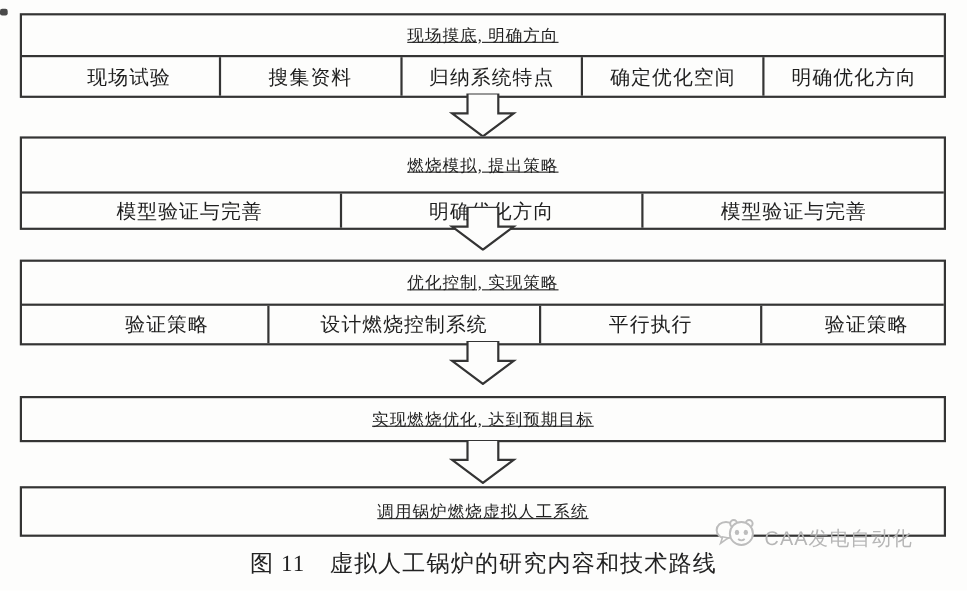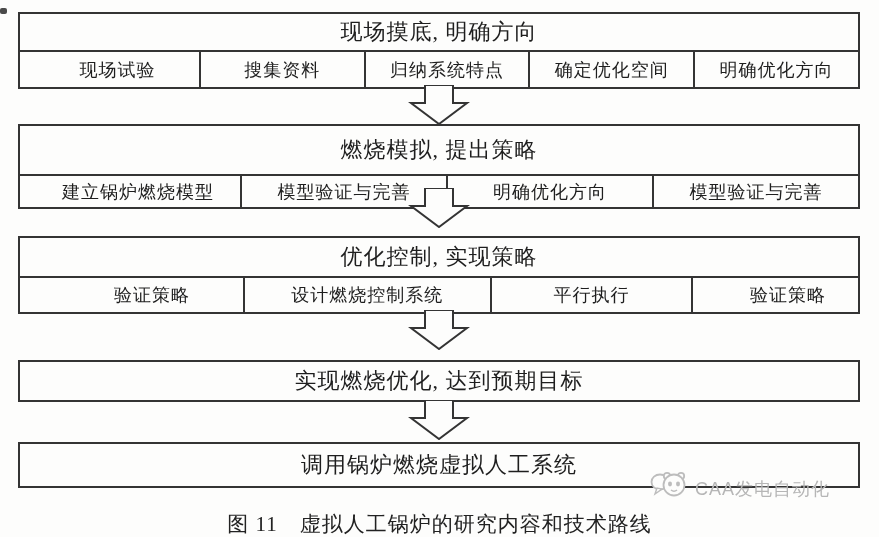--- a/index.html
+++ b/index.html
@@ -12,22 +12,23 @@
     overflow:hidden;
   }
   .stage{
     position:absolute;left:18px;width:842px;
     box-sizing:border-box;
     border:2px solid #343434;
     background:#fdfdfc;
   }
   .stage-title{
     display:flex;align-items:center;justify-content:center;
-    font-size:22px;letter-spacing:1px;
+    font-size:15px;letter-spacing:1px;
     box-sizing:border-box;
+    text-decoration:underline;
   }
   .cells{
     display:flex;box-sizing:border-box;
     border-top:2px solid #343434;
   }
   .cell{
     flex:1 1 0;
     display:flex;align-items:center;justify-content:center;
     font-size:18px;letter-spacing:1px;
     box-sizing:border-box;
@@ -42,21 +43,21 @@
   .stage-3 .cell:nth-child(2){flex:0 0 29.5%;}
   .stage-3 .cell:nth-child(3){flex:0 0 24.0%;}
   .stage-3 .cell:nth-child(4){flex:0 0 22.9%;}
   .stage-4{top:360px;} .stage-4 .stage-title{height:38px;}
   .stage-5{top:442px;} .stage-5 .stage-title{height:42px;}
   .arrow{position:absolute;left:407px;width:64px;height:40px;}
   .arrow-1{top:85px;} .arrow-2{top:188px;} .arrow-3{top:310px;} .arrow-4{top:400px;}
   .caption{
     position:absolute;left:0;top:498px;width:879px;
     text-align:center;
-    font-size:21px;letter-spacing:1px;color:#222;margin-top:12px;
+    font-size:21px;letter-spacing:1px;color:#222;
   }
   .caption .gap{display:inline-block;width:22px;}
   .watermark{
     position:absolute;left:650px;top:470px;
     display:flex;align-items:center;gap:3px;
     font-family:"Liberation Sans","DejaVu Sans",sans-serif;
     font-size:18px;color:#b6b6b6;letter-spacing:1px;
     background:transparent;
   }
   .scan-artifact{
@@ -82,21 +83,20 @@
     </div>
   </div>
 
   <svg class="arrow arrow-1" viewBox="0 0 64 40">
     <polygon points="18,0 18,18 4,18 32,39 60,18 46,18 46,0" fill="#fdfdfc" stroke="#343434" stroke-width="2"></polygon>
   </svg>
 
   <div class="stage stage-2">
     <div class="stage-title">燃烧模拟, 提出策略</div>
     <div class="cells">
-      <div class="cell">建立锅炉燃烧模型</div>
       <div class="cell">模型验证与完善</div>
       <div class="cell">明确优化方向</div>
       <div class="cell">模型验证与完善</div>
     </div>
   </div>
 
   <svg class="arrow arrow-2" viewBox="0 0 64 40">
     <polygon points="18,0 18,18 4,18 32,39 60,18 46,18 46,0" fill="#fdfdfc" stroke="#343434" stroke-width="2"></polygon>
   </svg>
 

